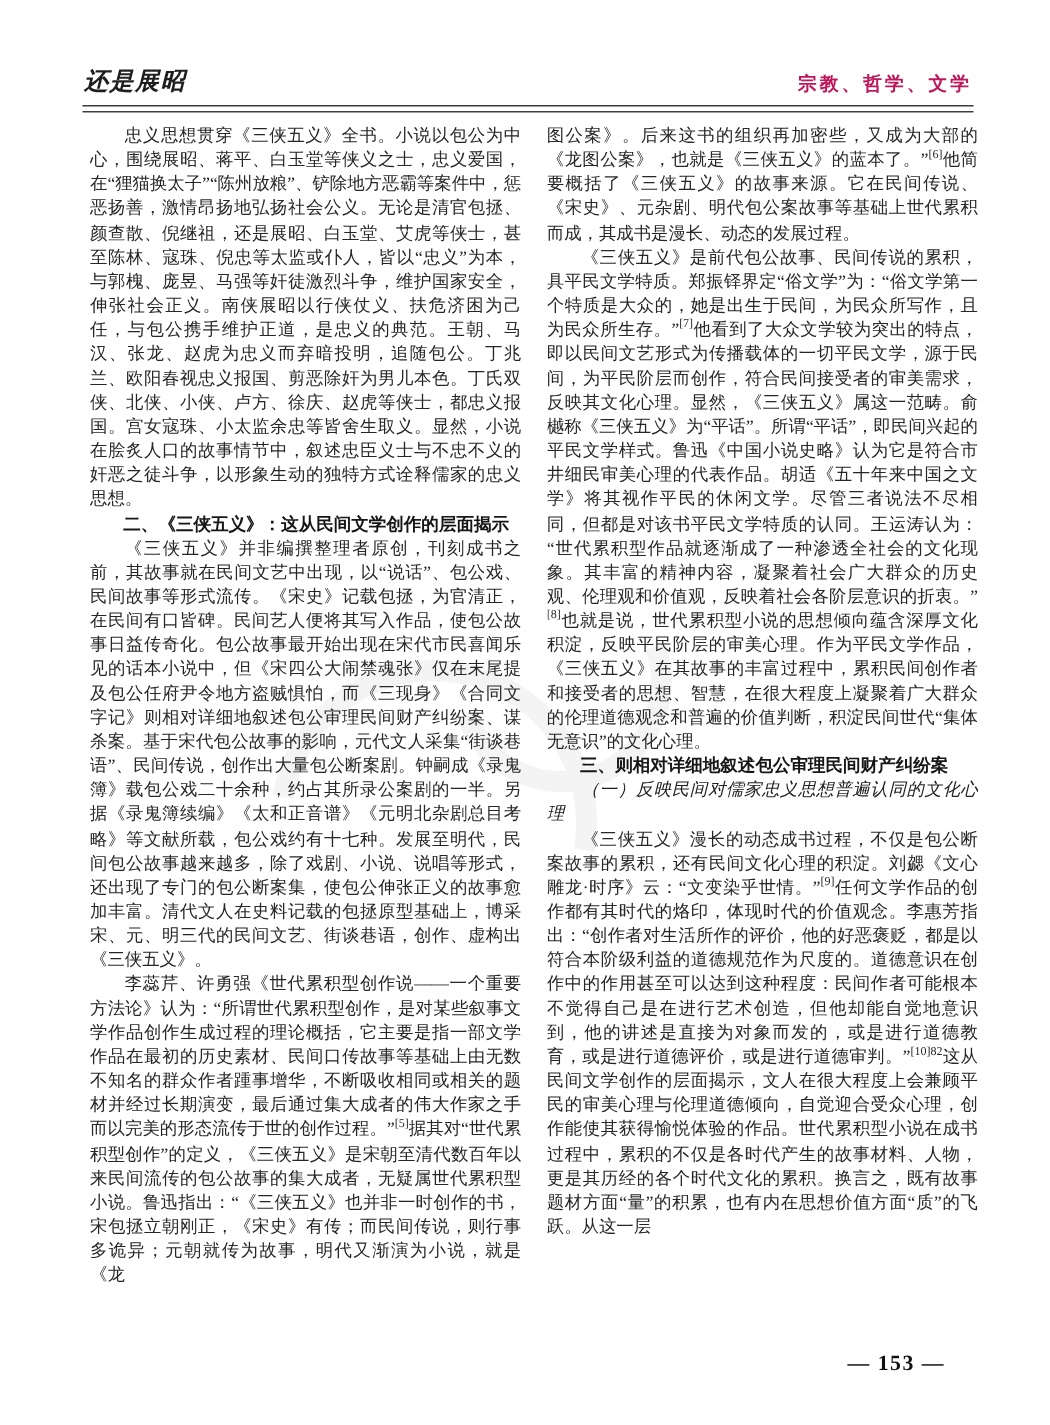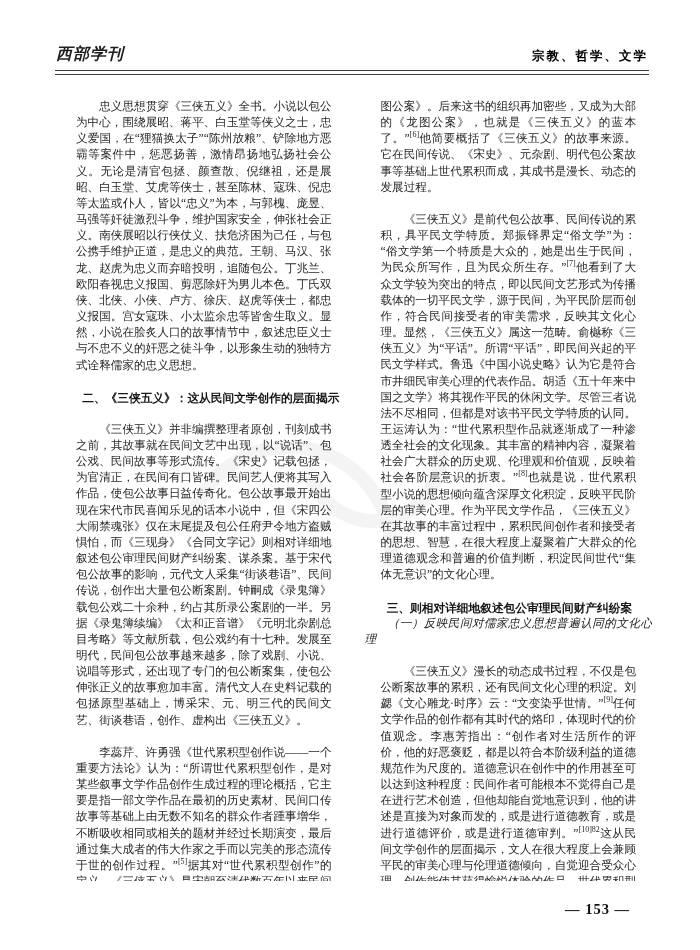--- a/index.html
+++ b/index.html
@@ -21,38 +21,38 @@
     font-family:"DejaVu Serif",serif;
     font-style:italic;font-weight:bold;
     font-size:16px;letter-spacing:1px;color:#1e1e1e;
   }
   .issue-info{
     font-family:"Liberation Serif",serif;
     font-size:11.5px;margin-left:5px;color:#222;
   }
   .section-label{
     font-family:"Liberation Sans","DejaVu Sans",sans-serif;
-    font-weight:bold;font-size:12.5px;letter-spacing:2px;color:#000000;
+    font-weight:bold;font-size:12.5px;letter-spacing:2px;color:#be185d;
   }
   .header-rule{
     position:absolute;top:70px;left:55px;right:51px;height:2.5px;
     border-top:1.6px solid #3d3d3d;border-bottom:1px solid #3d3d3d;
   }
   
   .columns{
     position:absolute;top:83px;left:60px;right:48px;height:798px;
     display:flex;gap:17px;overflow:hidden;
   }
   .col{
     flex:1;min-width:0;
     text-align:justify;
     font-size:11.6px;line-height:16.15px;
     overflow:hidden;
   }
-  .col p{margin:16px;}
+  .col p{margin:0;}
   .col p.indent{text-indent:2em;}
   .col p.no-indent{text-indent:0;}
   .col h3{
     font-family:"Liberation Sans","DejaVu Sans",sans-serif;
     font-weight:bold;font-size:11.7px;line-height:16.15px;
     margin:0;text-indent:1.9em;color:#161616;
   }
   .col h4{
     font-style:italic;font-weight:normal;
     font-size:11.6px;line-height:16.15px;
@@ -72,21 +72,21 @@
     transform:rotate(-35deg);
   }
   .wm-ring.r1{left:180px;top:440px;width:190px;height:190px;}
   .wm-ring.r2{left:300px;top:380px;width:120px;height:120px;transform:rotate(115deg);}
 </style>
 </head>
 <body>
 
 <div class="page-header">
   <div class="journal-left">
-    <span class="journal-name">西部学刊</span>
+    <span class="journal-name">还是展昭</span>
   </div>
   <div class="section-label">宗教、哲学、文学</div>
 </div>
 <div class="header-rule"></div>
 
 <div class="watermark">
   <div class="wm-ring r1"></div>
   <div class="wm-ring r2"></div>
 </div>
 

